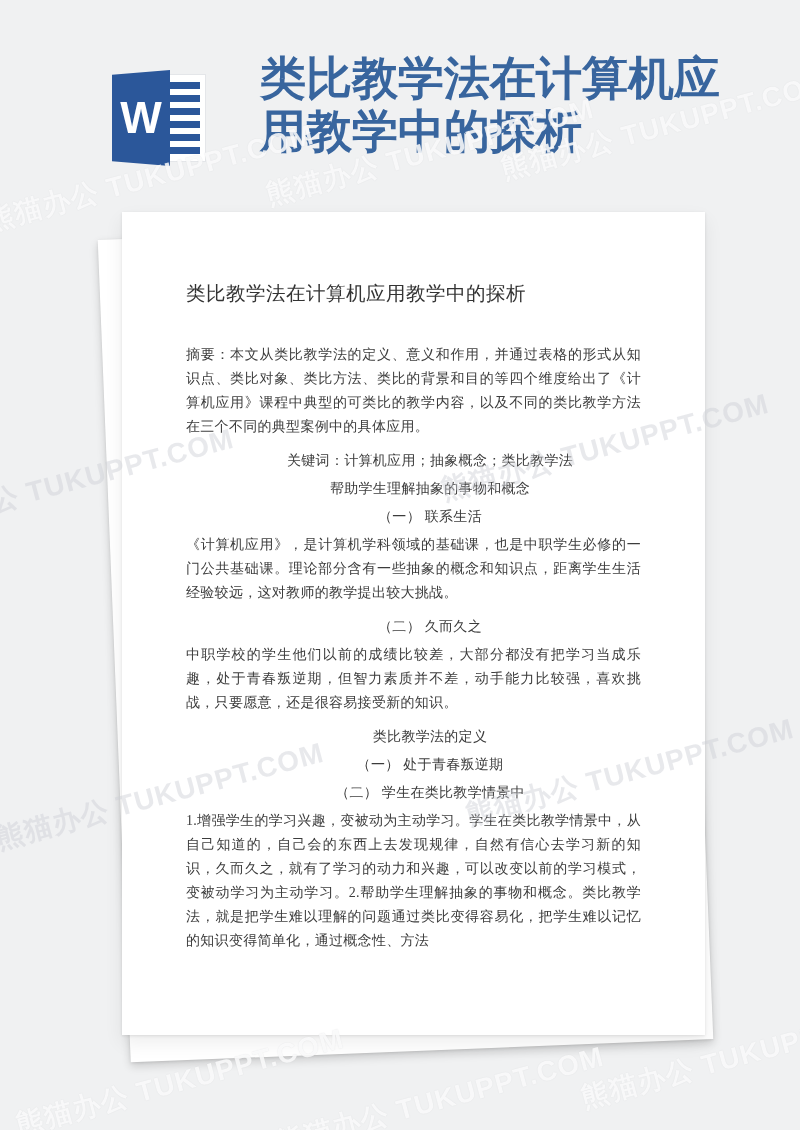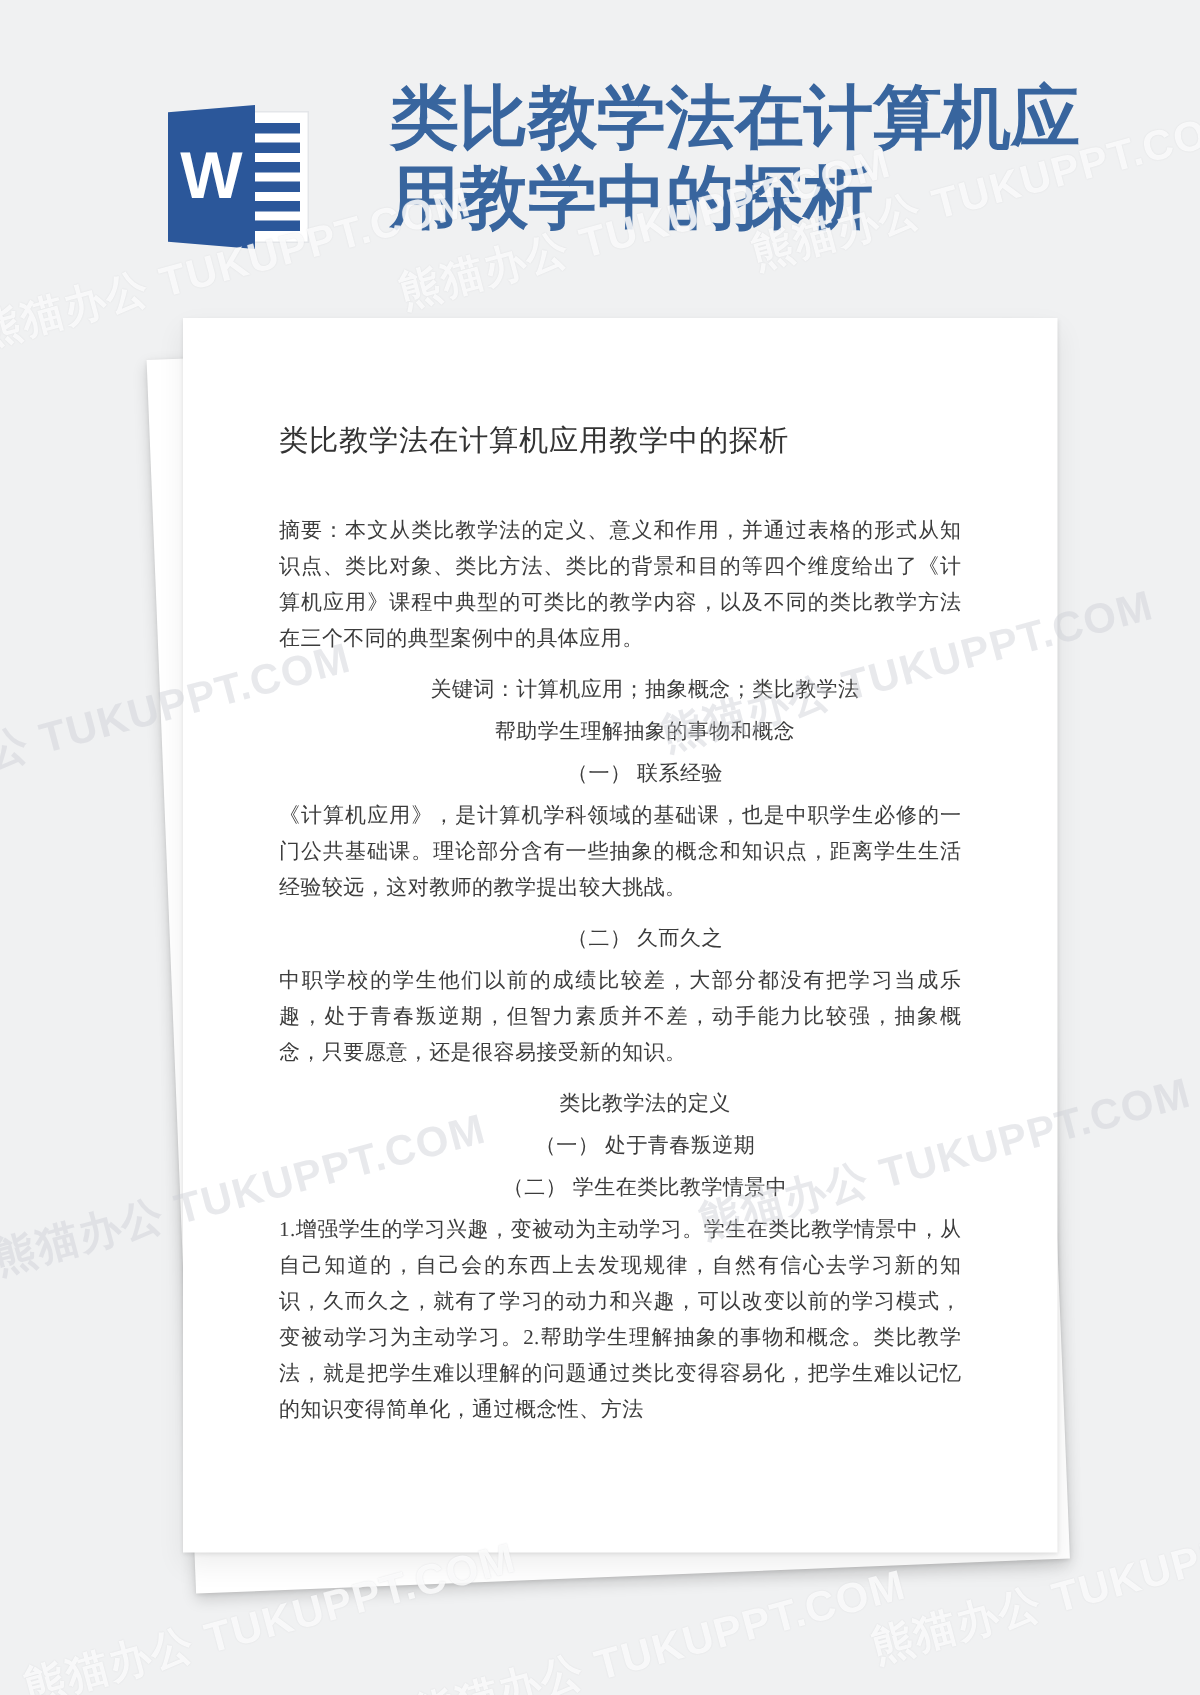--- a/index.html
+++ b/index.html
@@ -98,24 +98,24 @@
   </header>
 
   <div class="doc-stack">
     <div class="page back"></div>
     <div class="page front">
       <h2 class="doc-title">类比教学法在计算机应用教学中的探析</h2>
       <div class="doc-body" id="doc-body">
           <p class="paragraph">摘要：本文从类比教学法的定义、意义和作用，并通过表格的形式从知识点、类比对象、类比方法、类比的背景和目的等四个维度给出了《计算机应用》课程中典型的可类比的教学内容，以及不同的类比教学方法在三个不同的典型案例中的具体应用。</p>
           <p class="indent">关键词：计算机应用；抽象概念；类比教学法</p>
           <p class="indent">帮助学生理解抽象的事物和概念</p>
-          <p class="indent">（一） 联系经验</p>
+          <p class="indent">（一） 联系生活</p>
           <p class="paragraph">《计算机应用》，是计算机学科领域的基础课，也是中职学生必修的一门公共基础课。理论部分含有一些抽象的概念和知识点，距离学生生活经验较远，这对教师的教学提出较大挑战。</p>
           <p class="indent">（二） 久而久之</p>
-          <p class="paragraph">中职学校的学生他们以前的成绩比较差，大部分都没有把学习当成乐趣，处于青春叛逆期，但智力素质并不差，动手能力比较强，抽象概念，只要愿意，还是很容易接受新的知识。</p>
+          <p class="paragraph">中职学校的学生他们以前的成绩比较差，大部分都没有把学习当成乐趣，处于青春叛逆期，但智力素质并不差，动手能力比较强，喜欢挑战，只要愿意，还是很容易接受新的知识。</p>
           <p class="indent">类比教学法的定义</p>
           <p class="indent">（一） 处于青春叛逆期</p>
           <p class="indent">（二） 学生在类比教学情景中</p>
           <p class="paragraph">1.增强学生的学习兴趣，变被动为主动学习。学生在类比教学情景中，从自己知道的，自己会的东西上去发现规律，自然有信心去学习新的知识，久而久之，就有了学习的动力和兴趣，可以改变以前的学习模式，变被动学习为主动学习。2.帮助学生理解抽象的事物和概念。类比教学法，就是把学生难以理解的问题通过类比变得容易化，把学生难以记忆的知识变得简单化，通过概念性、方法</p>
         </div>
     </div>
   </div>
 
   <div id="watermarks">
       <span class="wm bg" style="left: 150px; top: 178px;">熊猫办公 TUKUPPT.COM</span>

